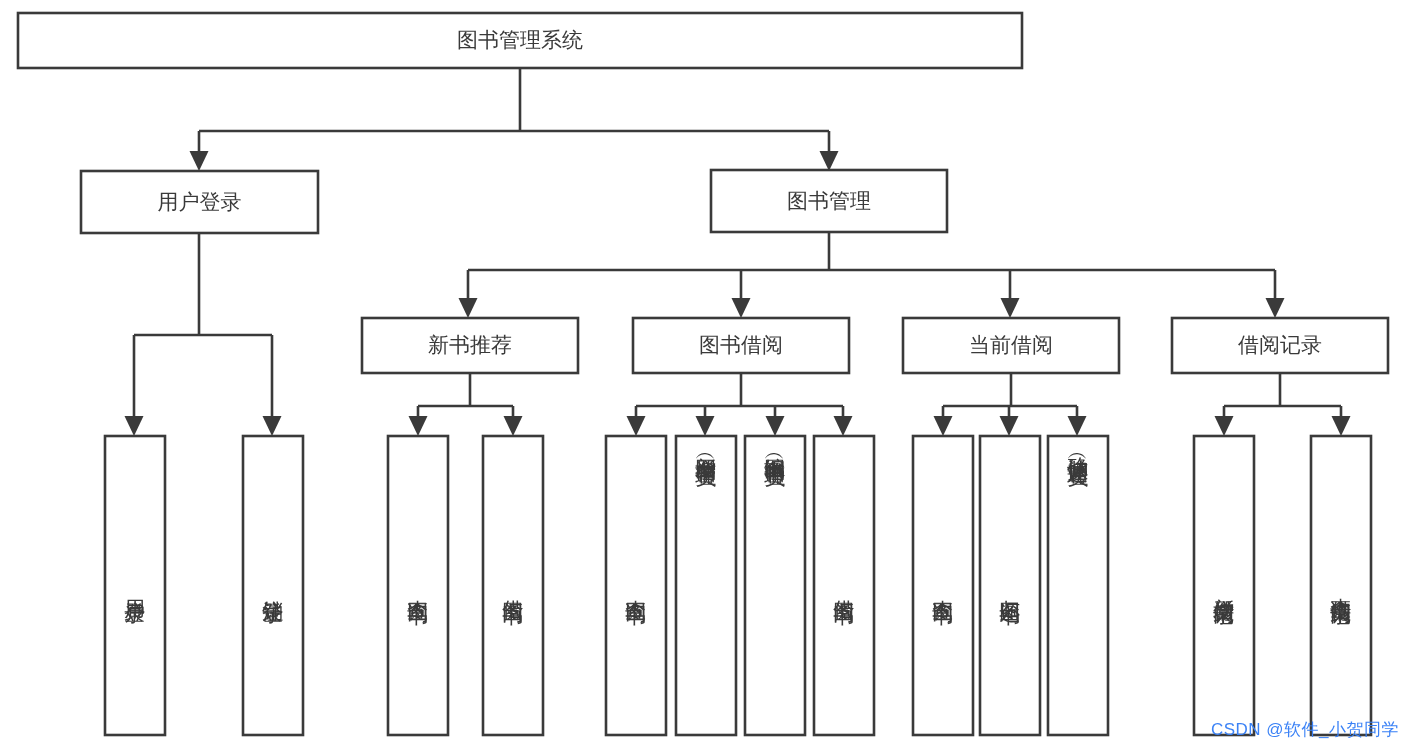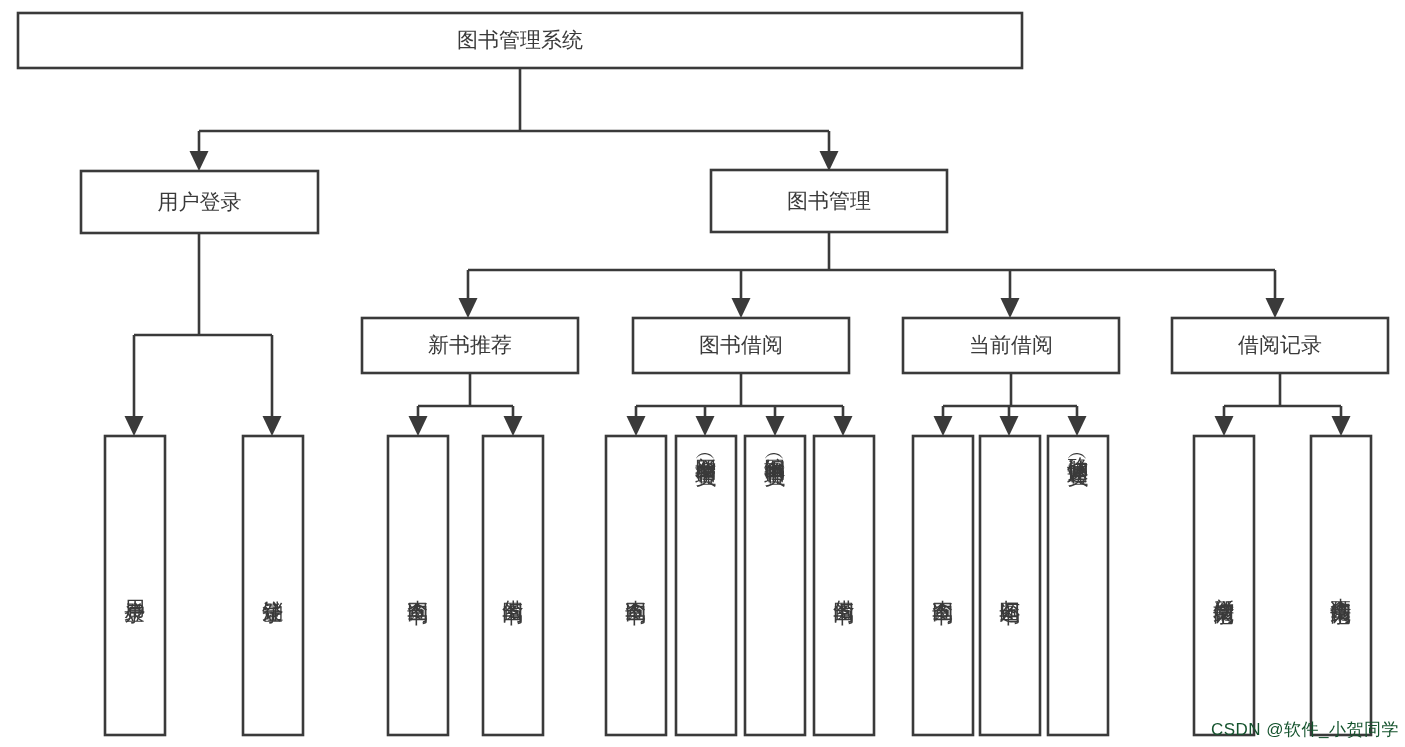--- a/index.html
+++ b/index.html
@@ -69,21 +69,21 @@
   }
   .vlabel-top {
     align-items: flex-start;
   }
   #watermark {
     position: absolute;
     right: 6px;
     bottom: 6px;
     font-family: "Liberation Sans", "DejaVu Sans", sans-serif;
     font-size: 17px;
-    color: #14532d;
+    color: #3b82f6;
     white-space: nowrap;
     letter-spacing: 0.5px;
   }
 </style>
 </head>
 <body>
 
 <div id="diagram-root">
 
   <svg id="flow-svg" viewBox="0 0 1405 747">

